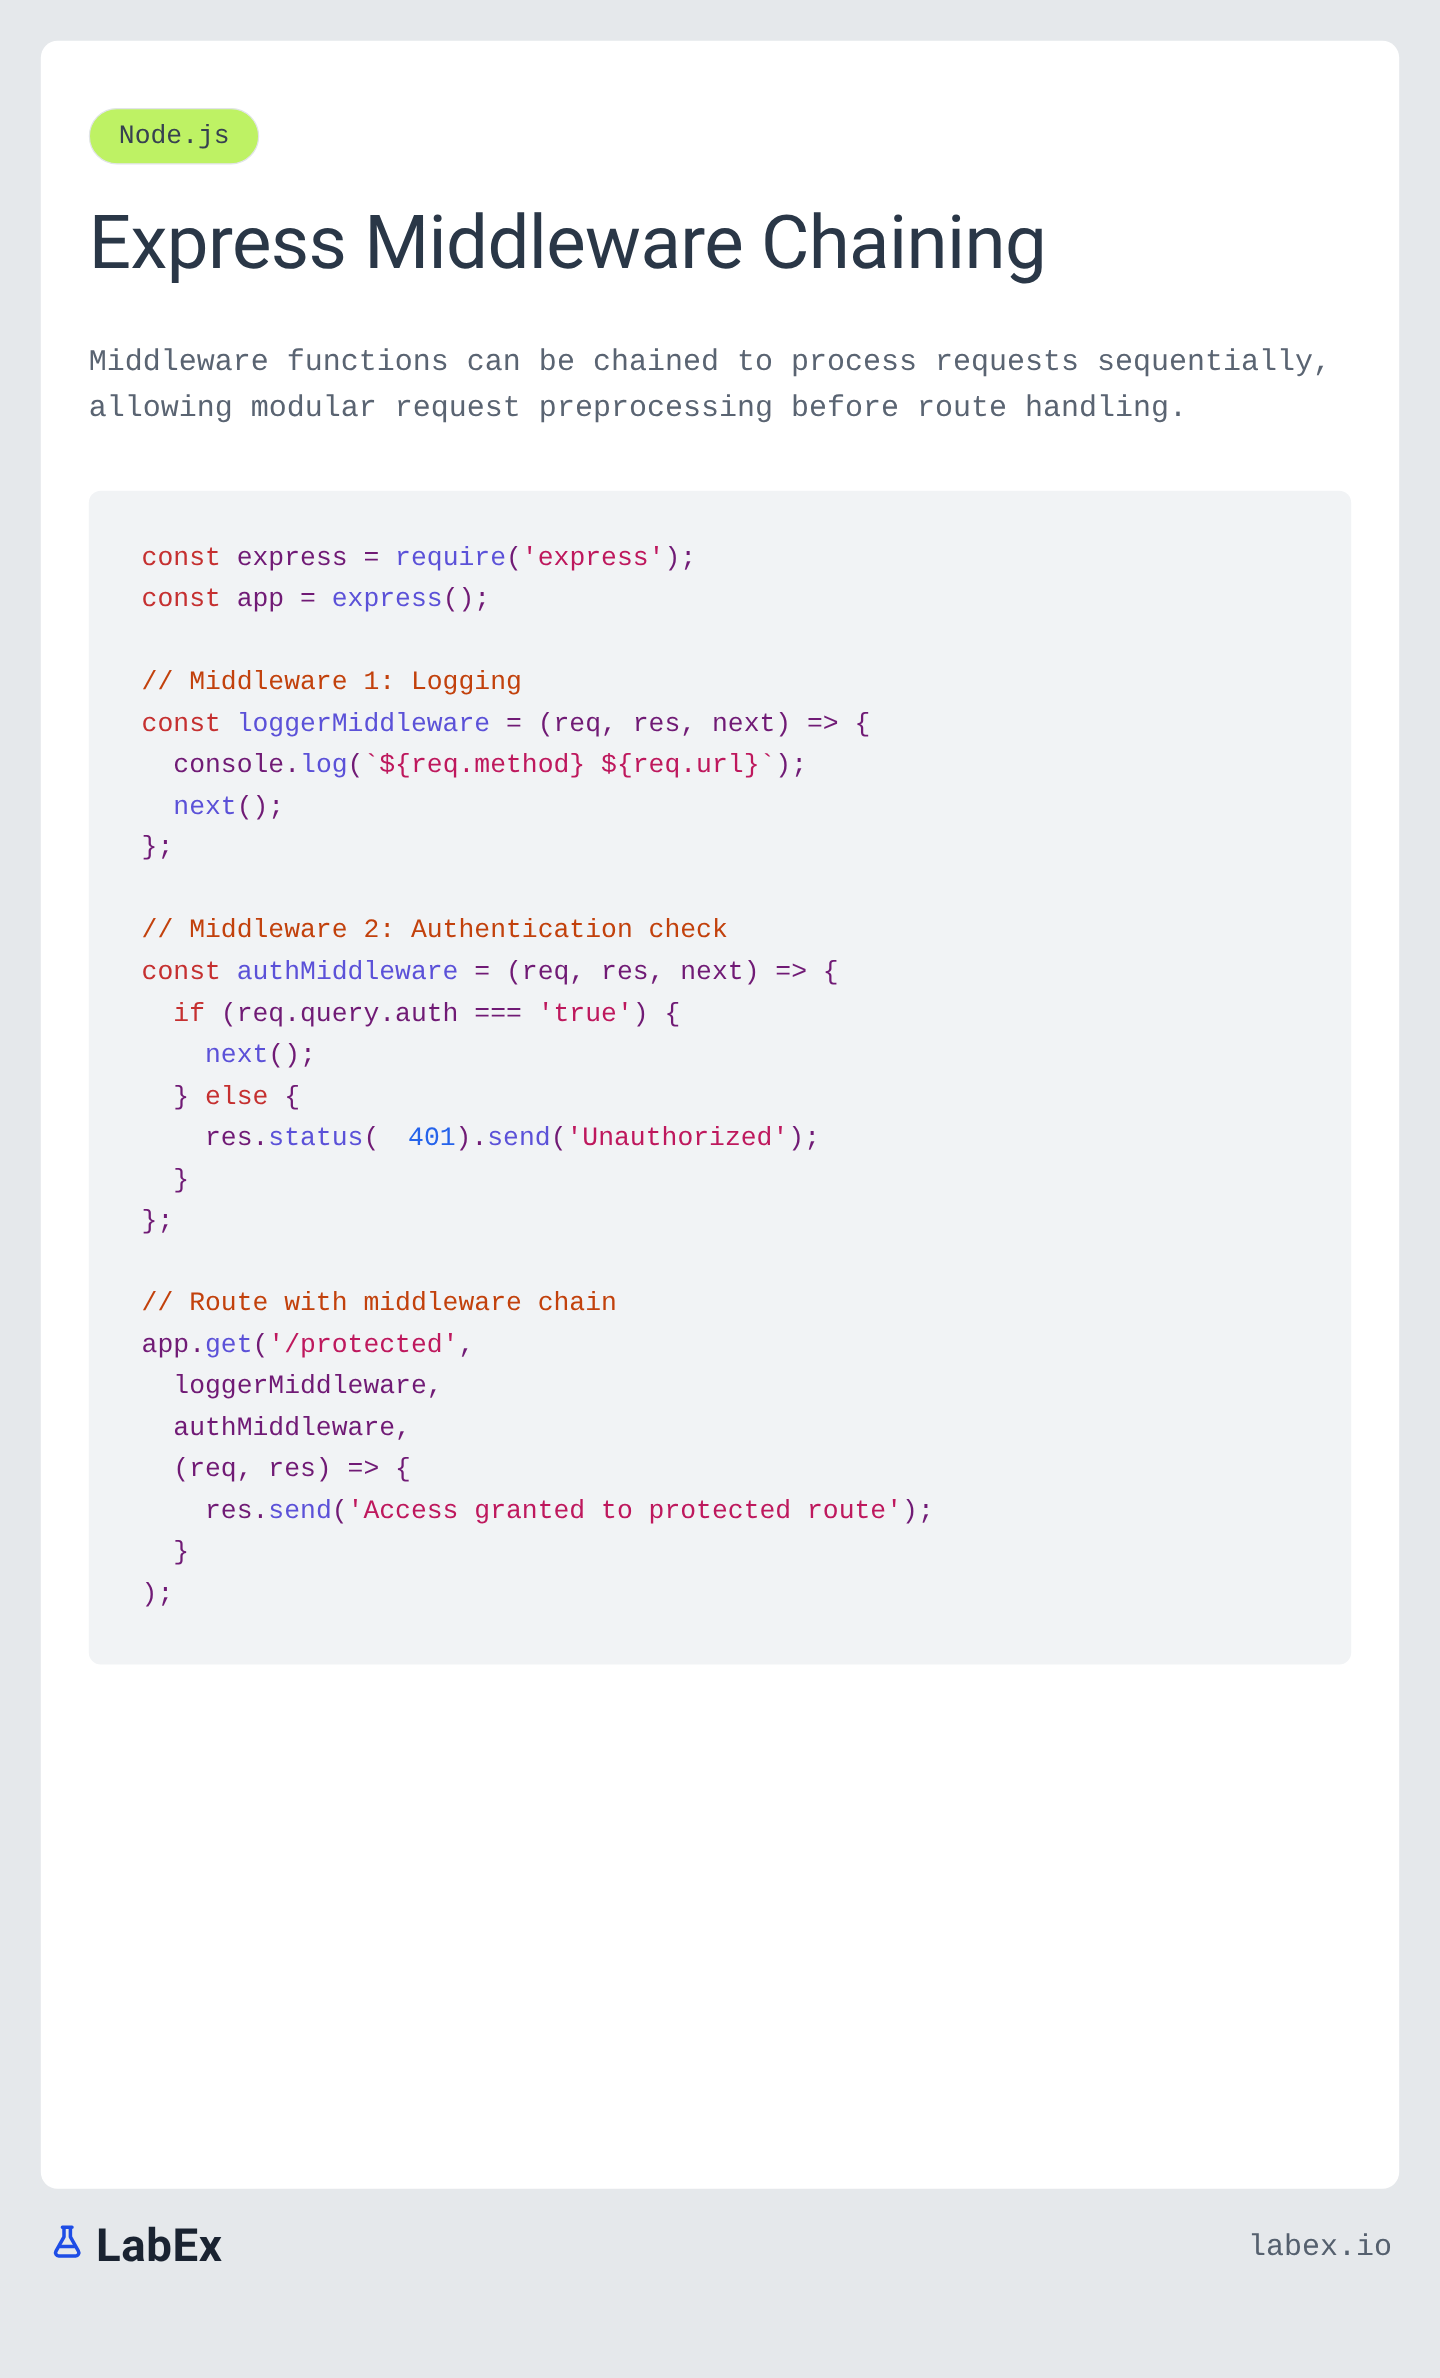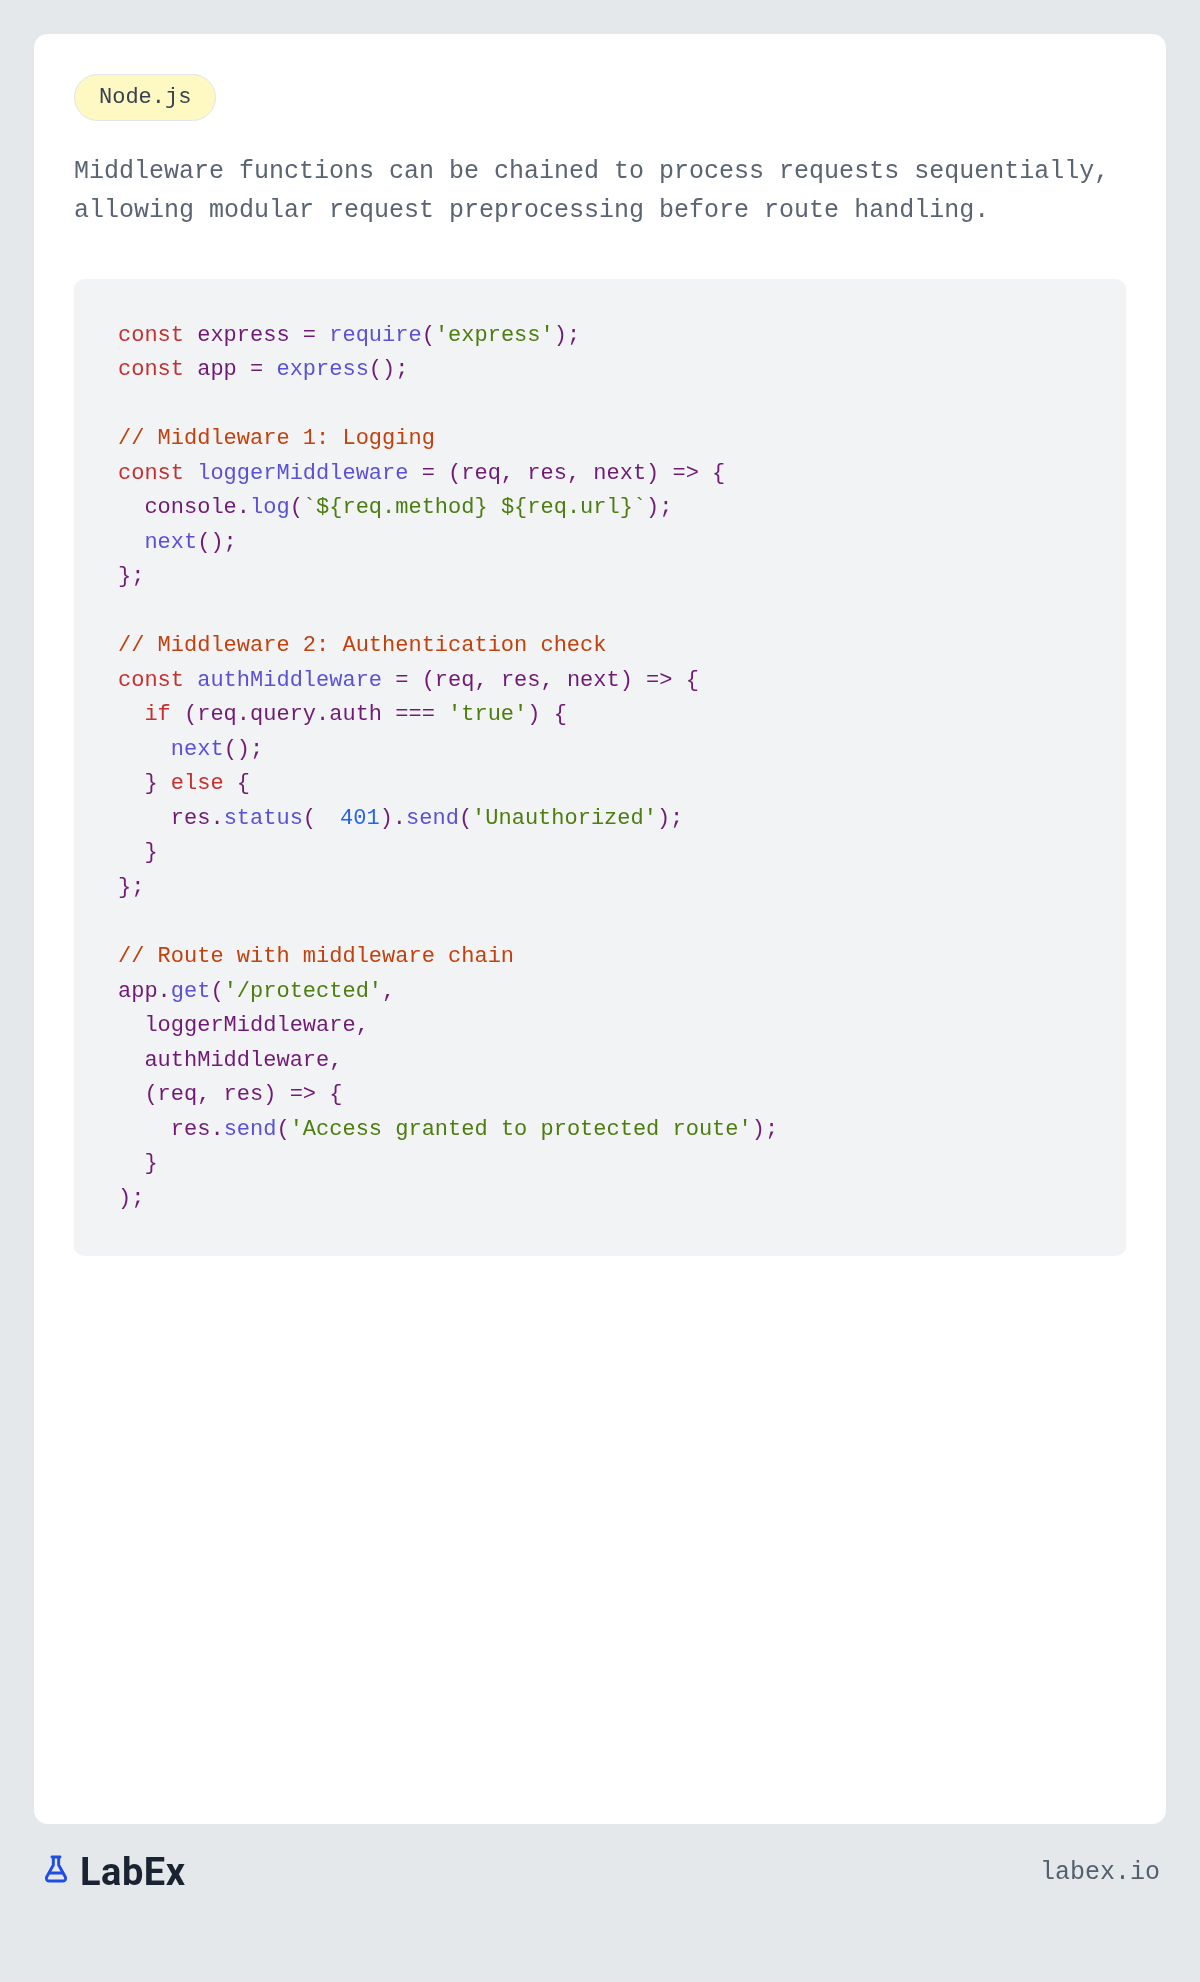--- a/index.html
+++ b/index.html
@@ -12,28 +12,29 @@
     color: #1f2937;
   }
   .card {
     background: #ffffff;
     border-radius: 14px;
     padding: 40px 40px 60px 40px;
     min-height: 1790px;
   }
   .tag {
     display: inline-block;
-    background: #fef9c3;
+    background: #bef264;
     border: 1px solid #e1e4e8;
     border-radius: 999px;
     padding: 10px 24px;
     font-family: "SFMono-Regular", Consolas, "Liberation Mono", Menlo, monospace;
     font-size: 22px;
     color: #374151;
     margin-bottom: 32px;
+    margin-top: 16px;
   }
   h1.title {
     font-size: 62px;
     font-weight: 400;
     color: #2a3747;
     letter-spacing: -0.5px;
     margin-bottom: 46px;
     line-height: 1.1;
   }
   .desc {
@@ -55,21 +56,21 @@
     padding: 40px 44px;
     font-family: "SFMono-Regular", Consolas, "Liberation Mono", Menlo, monospace;
     font-size: 22px;
     line-height: 1.57;
     color: #1f2937;
     overflow: hidden;
     white-space: pre;
   }
   .tok-kw   { color: #c53030; }   
   .tok-fn   { color: #5b51d8; }   
-  .tok-str  { color: #4d7c0f; margin-top: 10px; }   
+  .tok-str  { color: #be185d; margin-top: 10px; }   
   .tok-num  { color: #2563eb; margin-left: 24px; }   
   .tok-cm   { color: #c2410c; }   
   .tok-id   { color: #701a75; }
 
   .footer {
     display: flex;
     justify-content: space-between;
     align-items: center;
     padding: 26px 6px 0 6px;
   }
@@ -87,20 +88,21 @@
     font-family: "SFMono-Regular", Consolas, "Liberation Mono", Menlo, monospace;
     font-size: 25px;
     color: #55606e;
   }
 </style>
 </head>
 <body>
 
 <div class="card">
   <div class="tag">Node.js</div>
+  <h1 class="title">Express Middleware Chaining</h1>
   <p class="desc">Middleware functions can be chained to process requests sequentially, allowing modular request preprocessing before route handling.</p>
   <pre class="code" id="code-block"><span class="tok-kw">const </span><span class="tok-id">express = </span><span class="tok-fn">require</span><span class="tok-id">(</span><span class="tok-str">'express'</span><span class="tok-id">);</span>
 <span class="tok-kw">const </span><span class="tok-id">app = </span><span class="tok-fn">express</span><span class="tok-id">();</span>
 
 <span class="tok-cm">// Middleware 1: Logging</span>
 <span class="tok-kw">const </span><span class="tok-fn">loggerMiddleware</span><span class="tok-id"> = (req, res, next) =&gt; {</span>
 <span class="tok-id">  console.</span><span class="tok-fn">log</span><span class="tok-id">(</span><span class="tok-str">`${req.method} ${req.url}`</span><span class="tok-id">);</span>
 <span>  </span><span class="tok-fn">next</span><span class="tok-id">();</span>
 <span class="tok-id">};</span>
 

